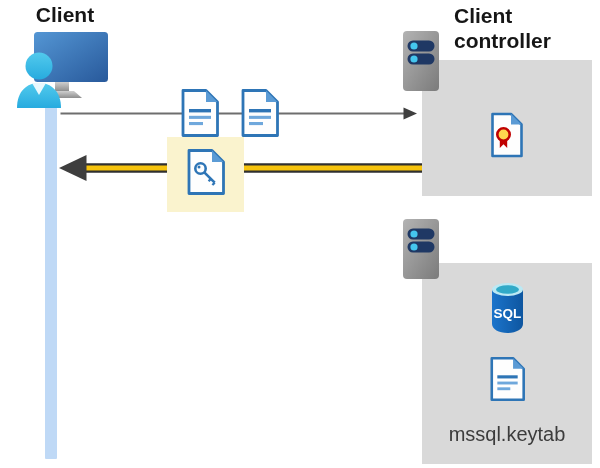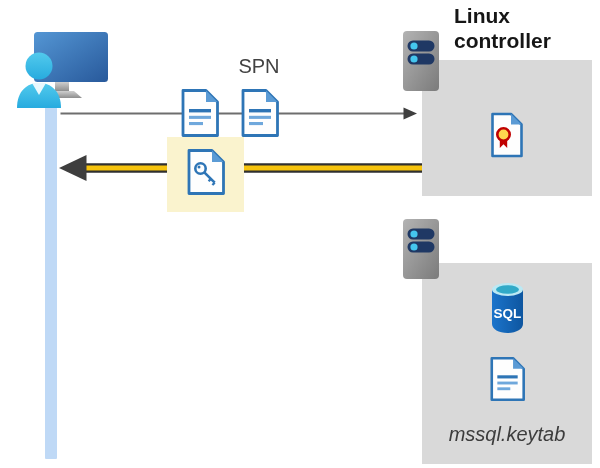--- a/index.html
+++ b/index.html
@@ -19,21 +19,21 @@
   .dc-panel{left:422px;top:60px;width:170px;height:136px;}
   .linux-panel{left:422px;top:263px;width:170px;height:201px;}
   .highlight{left:167px;top:137px;width:77px;height:75px;background:#FAF3CE;}
   .arrows{left:0;top:0;pointer-events:none;}
   svg text{font-family:"Liberation Sans",sans-serif;}
   .client-label{left:13px;top:2px;width:104px;}
   .dc-label{left:454px;top:3px;width:145px;}
   .linux-label{left:454px;top:224px;width:145px;}
   .tgt-label{left:166px;top:55px;width:66px;}
   .spn-label{left:226px;top:55px;width:66px;}
-  .keytab-label{left:422px;top:423px;width:170px;color:#3C3C3C;font-style:italic;}
+  .keytab-label{left:422px;top:423px;width:170px;color:#3C3C3C;}
 </style>
 </head>
 <body>
 
 <div class="canvas">
 
   <div class="abs lifeline"></div>
 
   <div class="abs panel dc-panel"></div>
   <div class="abs panel linux-panel"></div>
@@ -152,17 +152,17 @@
   </svg>
 
   <svg class="abs" style="left:489px;top:355px" width="37" height="48" viewBox="0 0 40 50">
     <path d="M3 2.5 H26 L37.5 14 V47.5 H3 Z" fill="#FEFEFE" stroke="#2E75B6" stroke-width="2.8" stroke-linejoin="round"></path>
     <path d="M26 2.5 V14 H37.5 Z" fill="#5B9BD5"></path>
     <rect x="9" y="21" width="22" height="3.4" fill="#2E75B6"></rect>
     <rect x="9" y="27.8" width="22" height="3.1" fill="#6FA8DC"></rect>
     <rect x="9" y="34" width="14" height="3.1" fill="#6FA8DC"></rect>
   </svg>
 
-  <div class="abs mid-label center spn-label">SPN</div>
-  <div class="abs big-label dc-label">Linux controller</div>
+  <div class="abs big-label center client-label">Client</div>
+  <div class="abs big-label dc-label">Client controller</div>
   <div class="abs mid-label center keytab-label">mssql.keytab</div>
 
 </div>
 
 </body></html>

